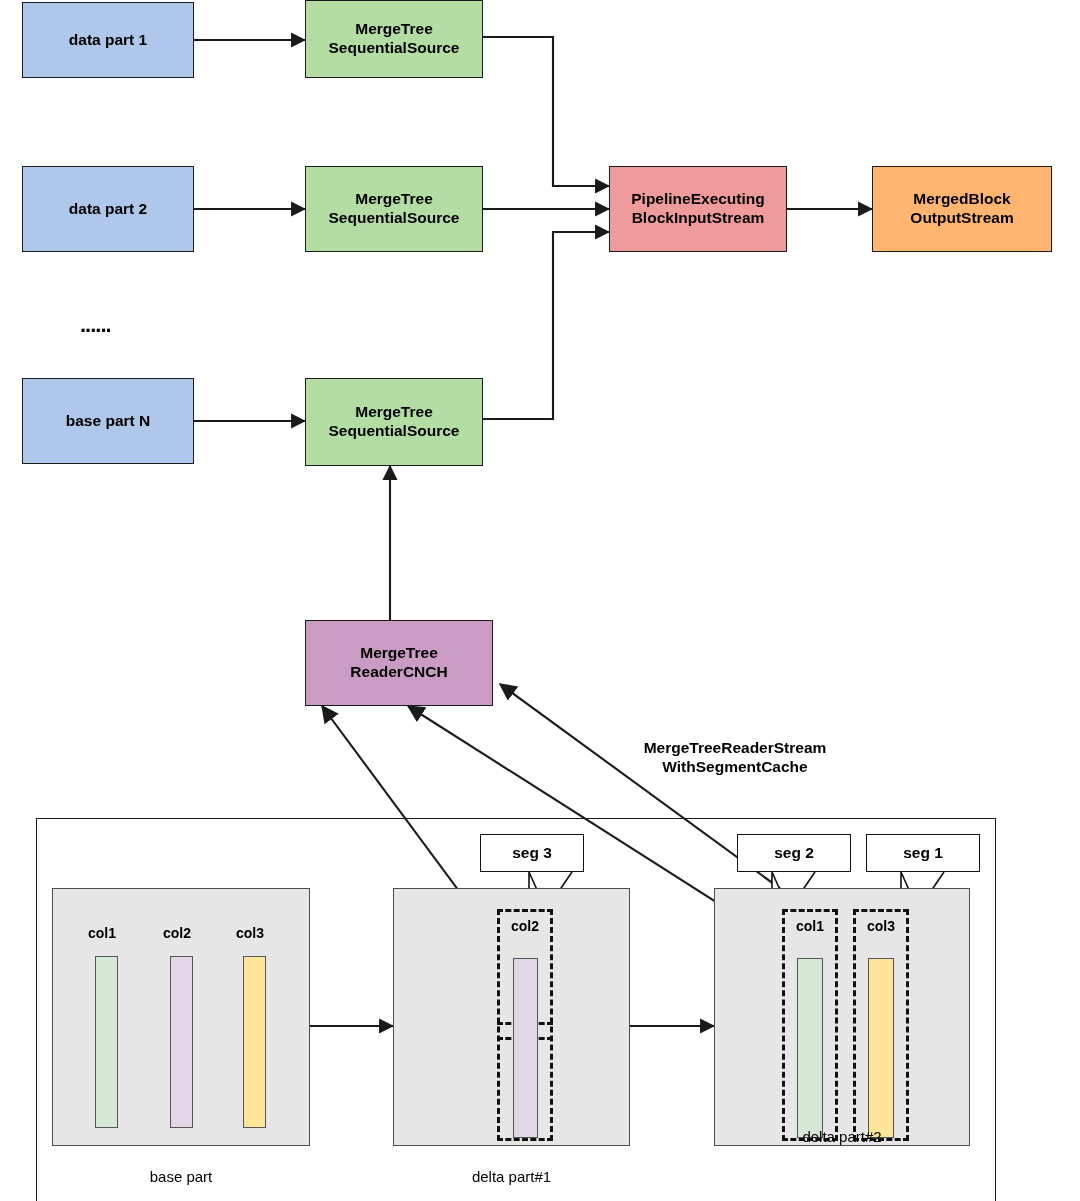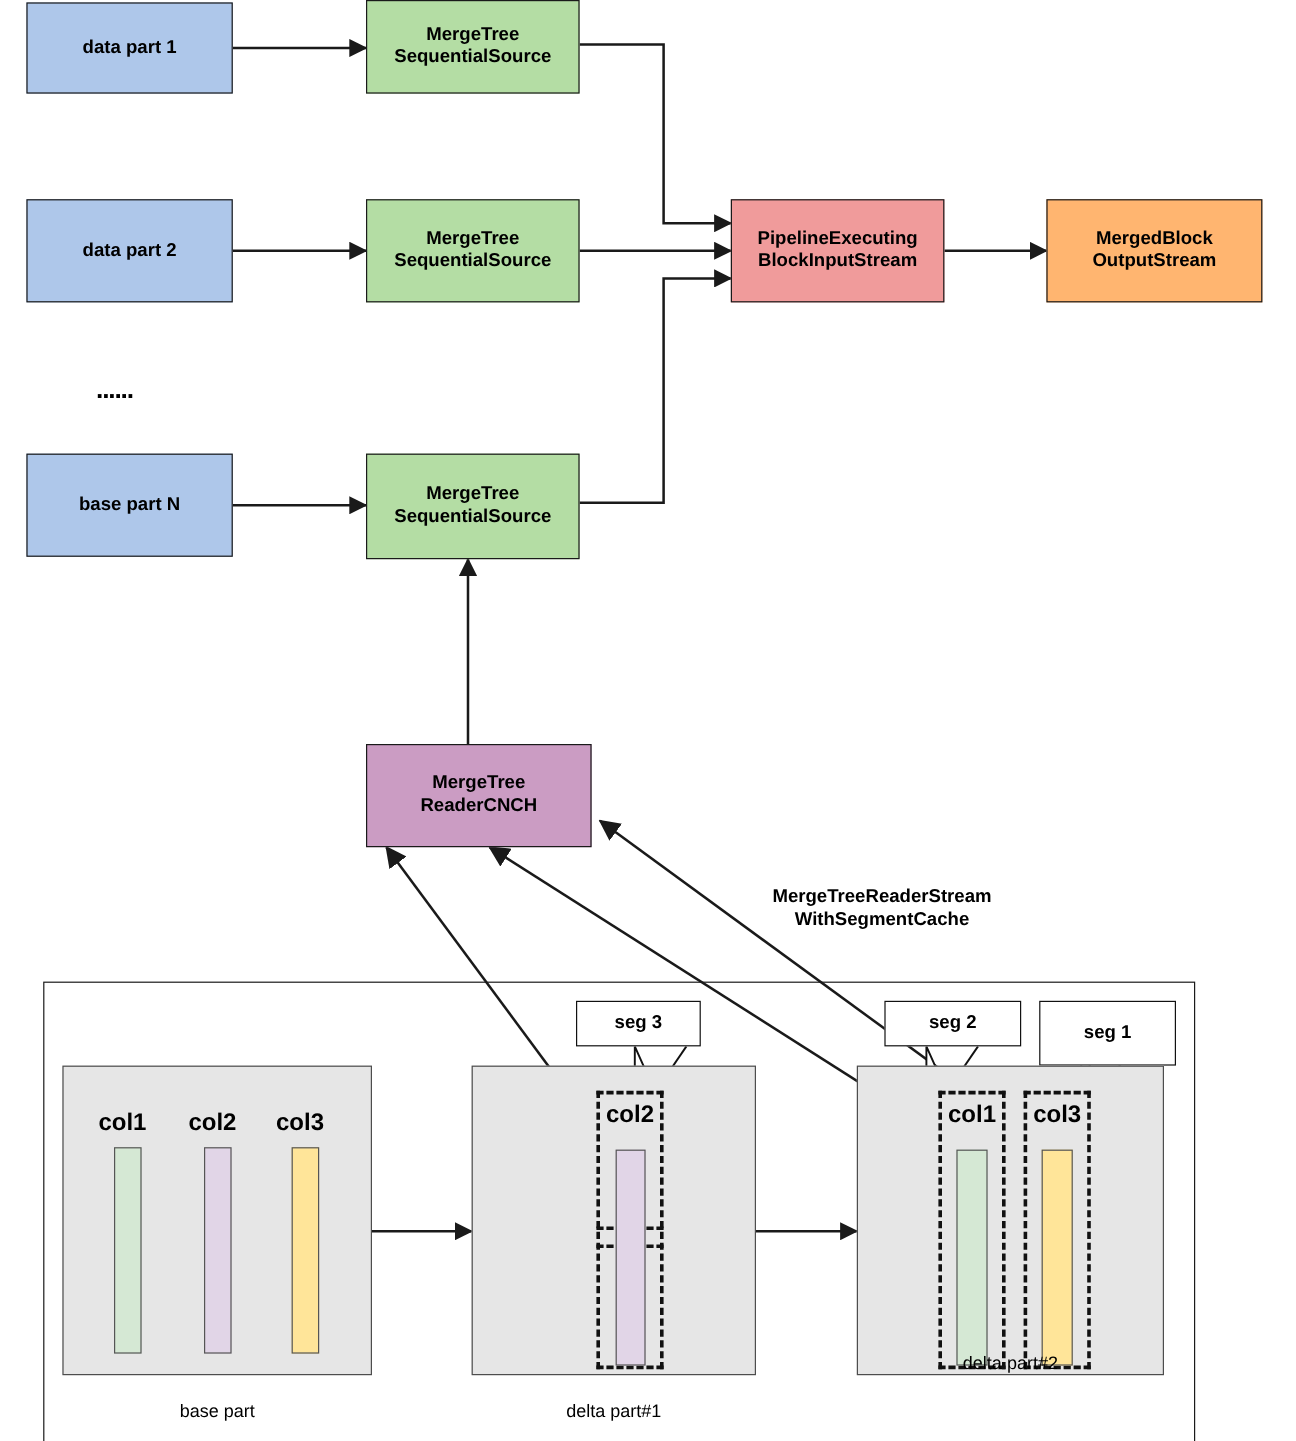--- a/index.html
+++ b/index.html
@@ -63,21 +63,21 @@
   }
   .part-caption {
     position: absolute;
     font-size: 15px;
     font-weight: normal;
     text-align: center;
     color: #000;
   }
   .col-label {
     position: absolute;
-    font-size: 20px;
+    font-size: 14px;
     font-weight: bold;
     color: #000;
     text-align: center;
   }
   .col-bar {
     position: absolute;
     box-sizing: border-box;
     border: 1.4px solid #555;
   }
   .bar-green  { background: #d5e8d4; }
@@ -203,21 +203,21 @@
   <div class="node n-purple fs15" style="left:305px; top:620px; width:188px; height:86px;">MergeTree
 ReaderCNCH</div>
 
   <div class="plain-label fs16" style="left:630px; top:738px; width:210px; font-size:15.5px;">MergeTreeReaderStream
 WithSegmentCache</div>
 
   <div class="outer-frame" style="left:36px; top:818px; width:960px; height:420px;"></div>
 
   <div class="seg-callout" style="left:480px; top:834px; width:104px; height:38px;">seg 3</div>
   <div class="seg-callout" style="left:737px; top:834px; width:114px; height:38px;">seg 2</div>
-  <div class="seg-callout" style="left:866px; top:834px; width:114px; height:54px;">seg 1</div>
+  <div class="seg-callout" style="left:866px; top:834px; width:114px; height:38px;">seg 1</div>
 
   <div class="part-box" style="left:52px; top:888px; width:258px; height:258px;"></div>
 
   <div class="col-label" style="left:76px; top:925px; width:52px;">col1</div>
   <div class="col-bar bar-green" style="left:95px; top:956px; width:23px; height:172px;"></div>
 
   <div class="col-label" style="left:151px; top:925px; width:52px;">col2</div>
   <div class="col-bar bar-purple" style="left:170px; top:956px; width:23px; height:172px;"></div>
 
   <div class="col-label" style="left:224px; top:925px; width:52px;">col3</div>

